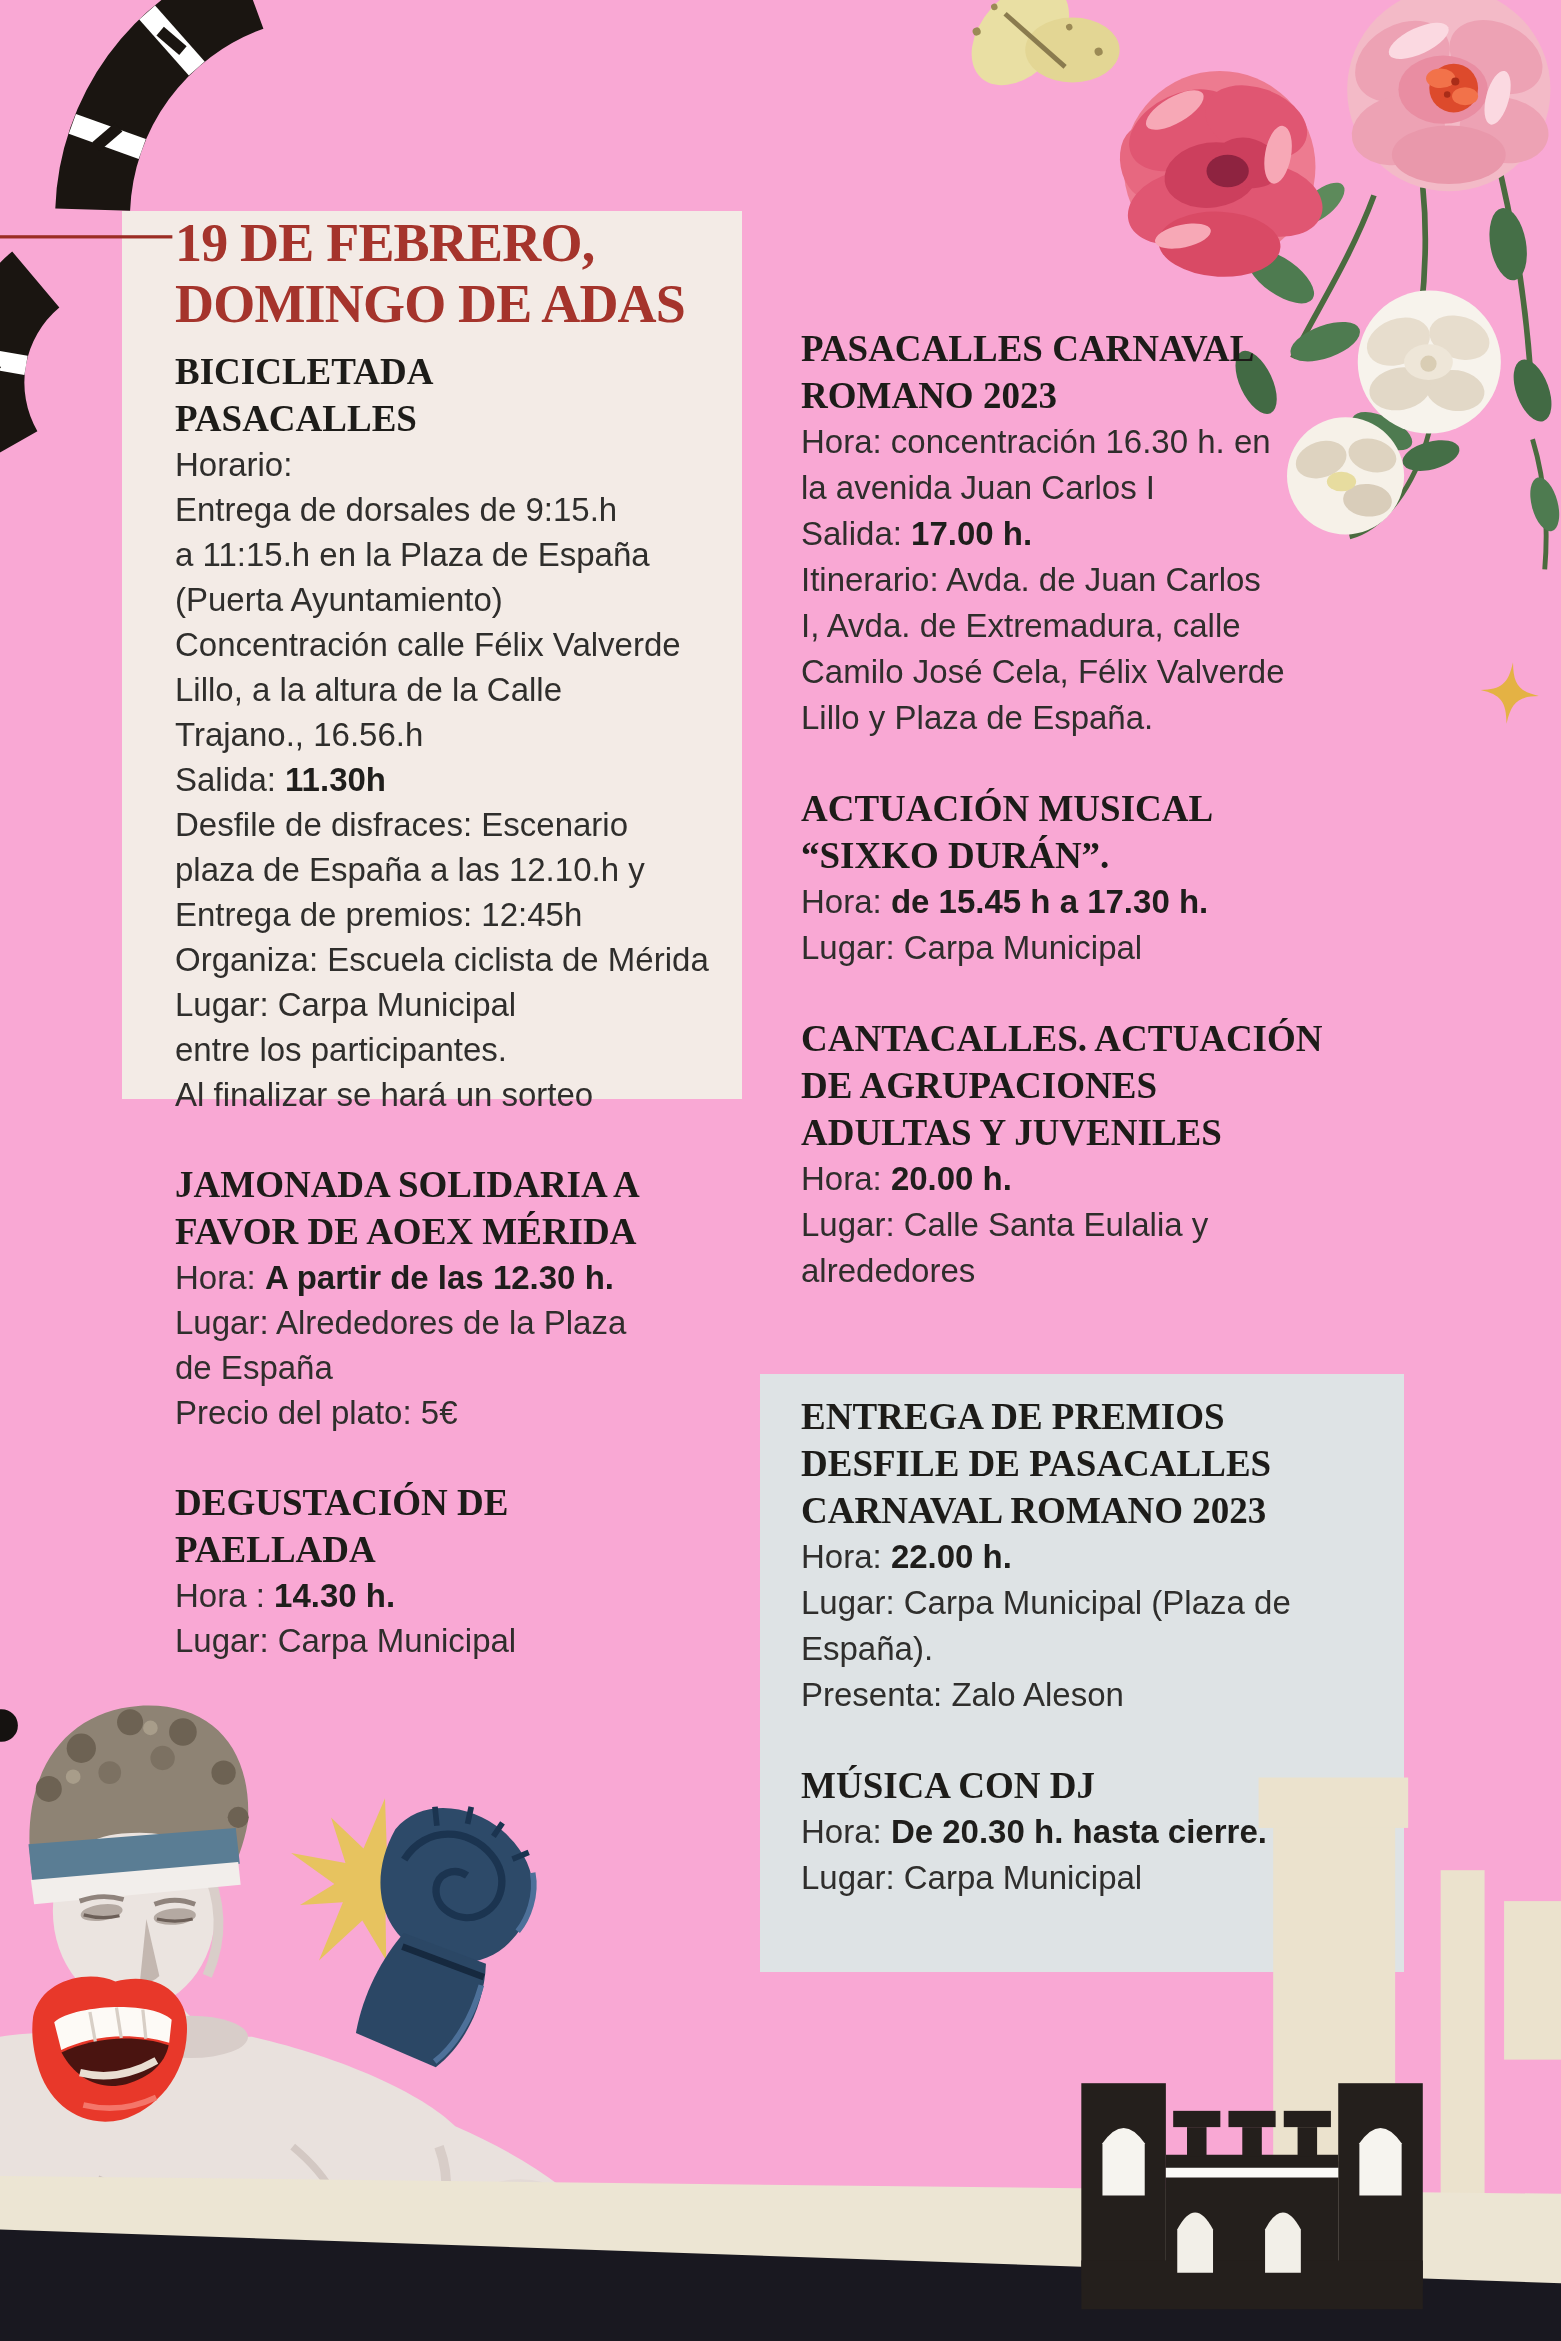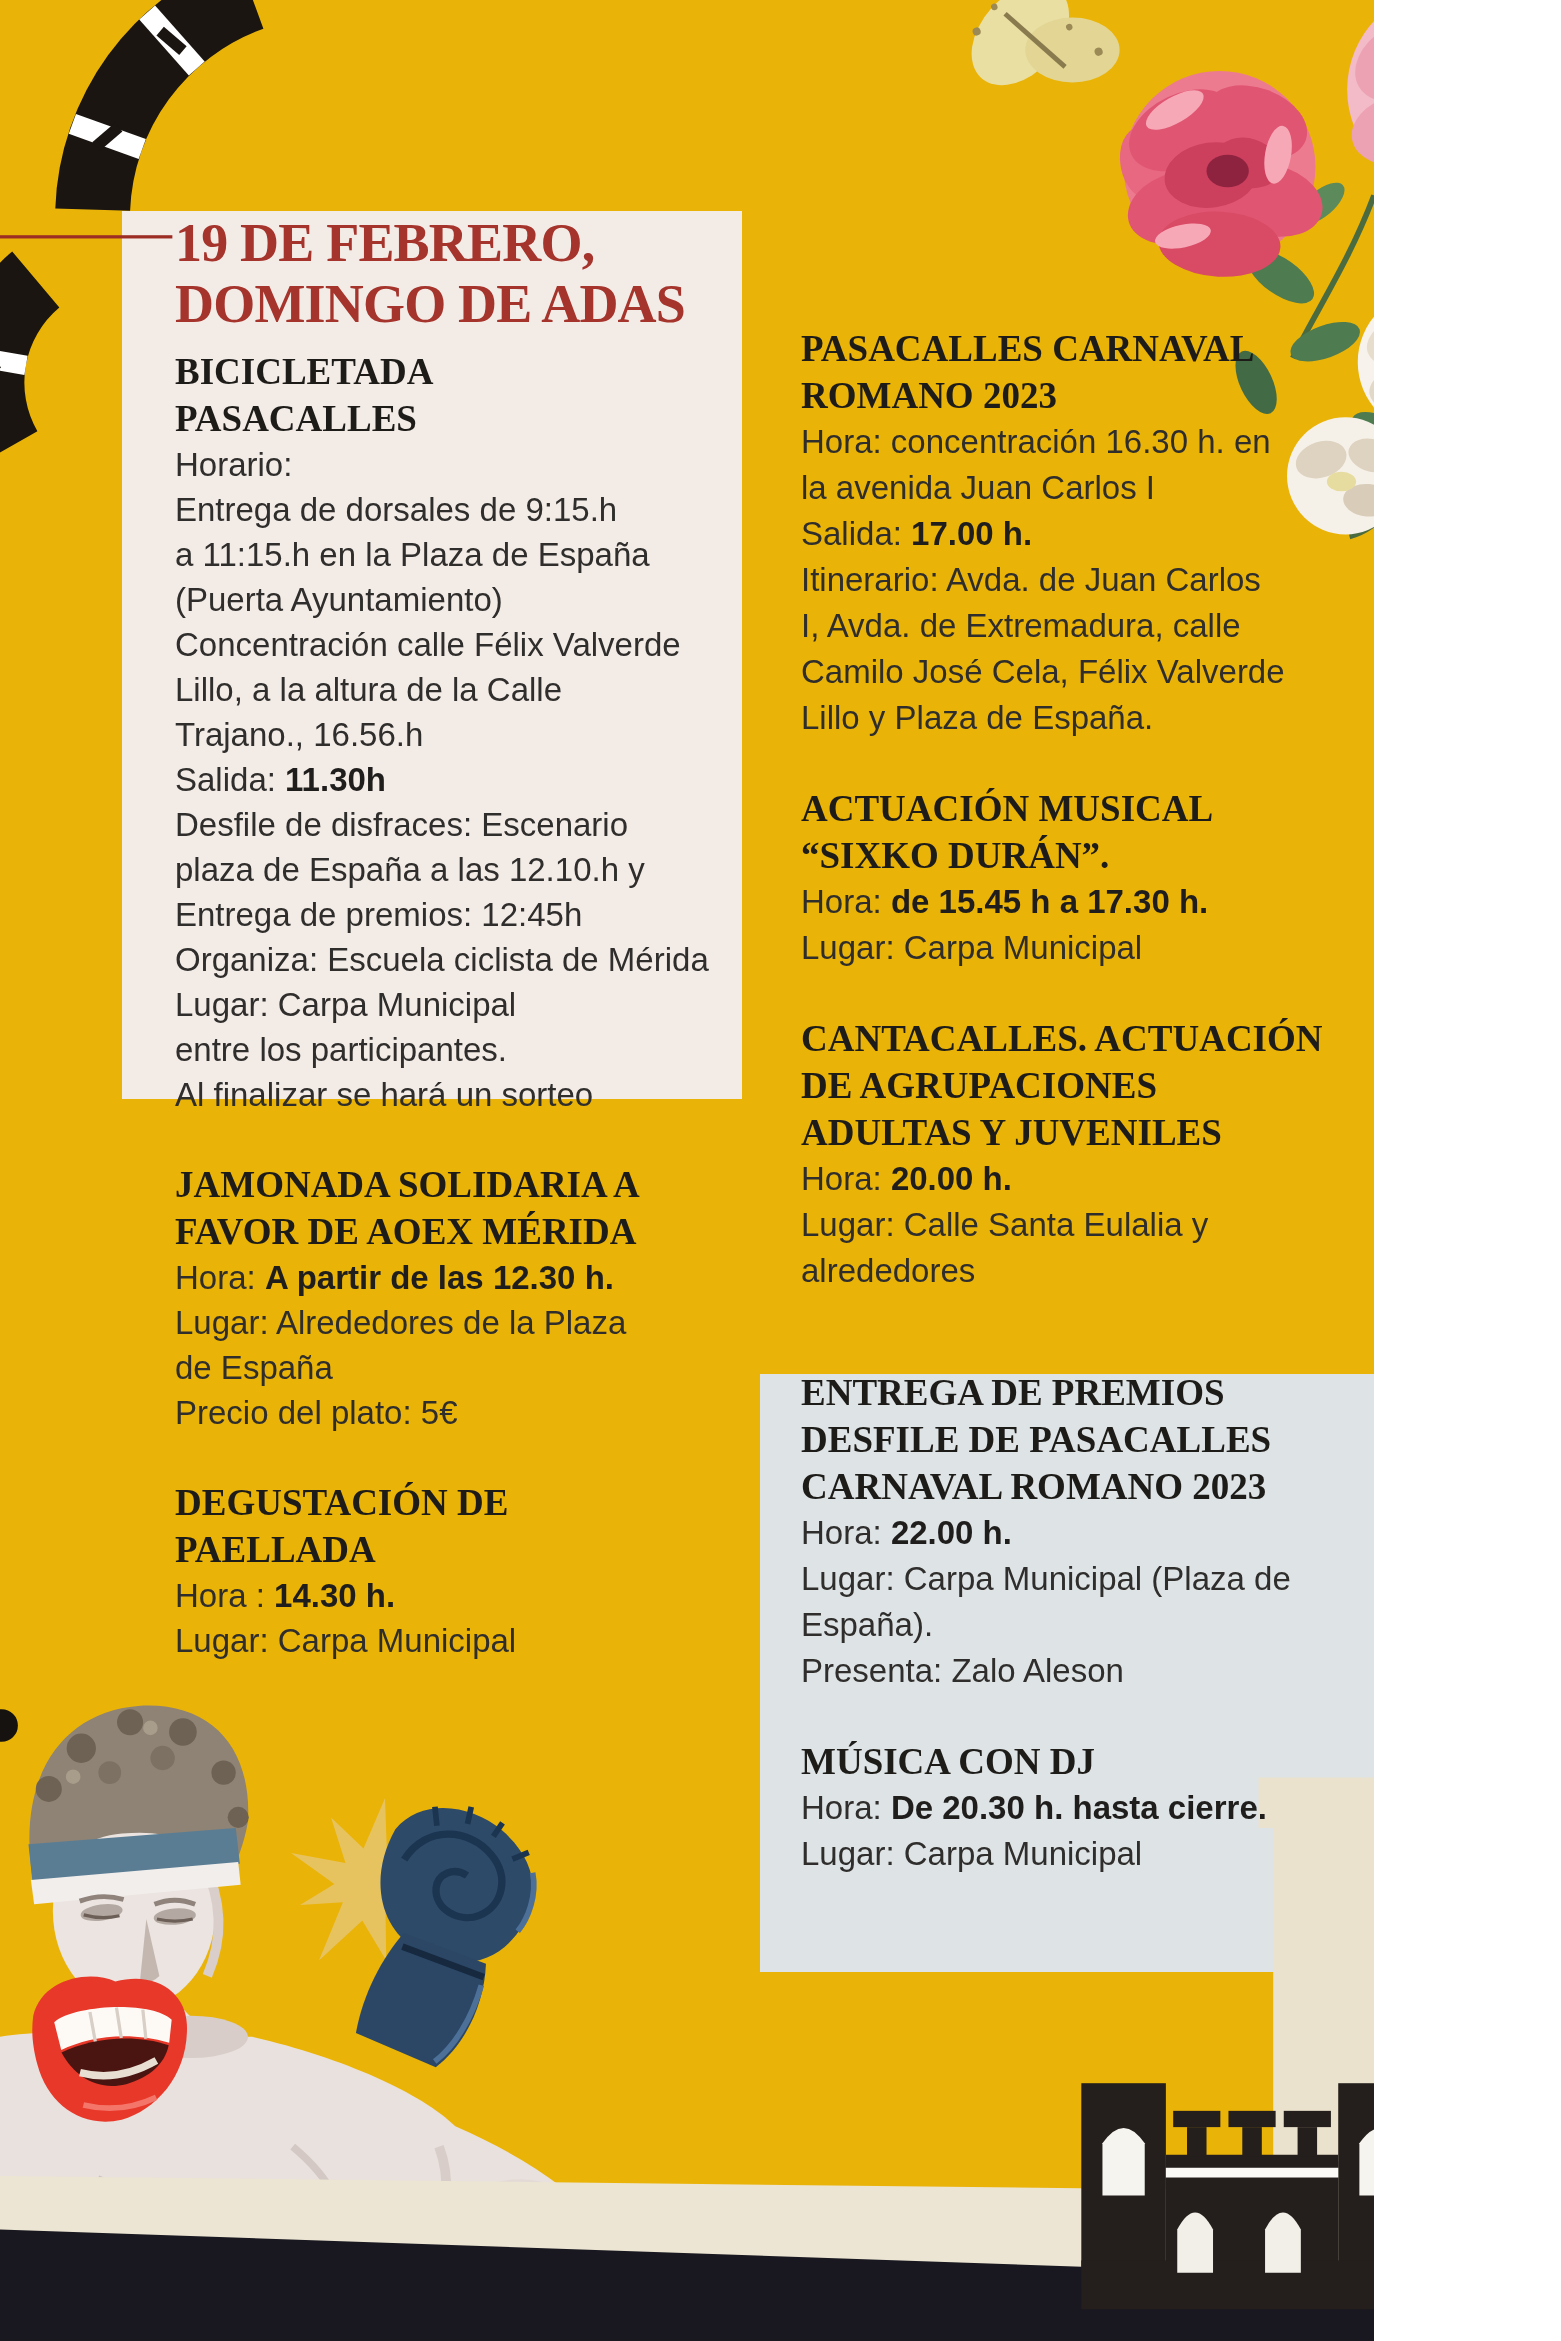--- a/index.html
+++ b/index.html
@@ -1,28 +1,28 @@
 <!DOCTYPE html>
 <html style="font-size:13px"><head>
 <meta charset="utf-8">
 <style>
   html,body{margin:0;padding:0;background:#ffffff;}
-  #canvas{position:relative;width:1374px;height:2342px;background:#eab308;overflow:hidden;
+  #canvas{position:relative;width:1561px;height:2342px;background:#f9a8d4;overflow:hidden;
           font-family:"Liberation Sans", sans-serif;}
   .panel{position:absolute;}
   #left-panel{left:122px;top:211px;width:620px;height:888px;background:#f3ebe6;}
   #right-panel{left:760px;top:1374px;width:644px;height:598px;background:#dee3e5;}
   #decor{position:absolute;left:0;top:0;width:1561px;height:2342px;pointer-events:none;}
   .col{position:absolute;z-index:30;}
   #col-left{left:175px;top:213px;width:569px;}
   #col-right{left:801px;top:325px;width:618px;}
   #poster-title{margin-bottom:13px;}
   .t-line{font:700 54px/61px "Liberation Serif", serif;color:#a5342c;letter-spacing:-0.8px;white-space:nowrap;}
   .sec{margin-bottom:44px;}
-  .sec.panel-start{margin-top:75px;}
+  .sec.panel-start{margin-top:99px;}
   .h-line{font:700 37px/47px "Liberation Serif", serif;color:#1d1c19;white-space:nowrap;}
   #col-left .b-line{font:400 33px/45px "Liberation Sans", sans-serif;}
   .b-line{font:400 33px/46px "Liberation Sans", sans-serif;color:#2f2e2c;white-space:nowrap;}
   .b-line .bold{font-weight:700;color:#1f1e1c;}
 </style>
 </head>
 <body>
 
 <div id="canvas">
 

